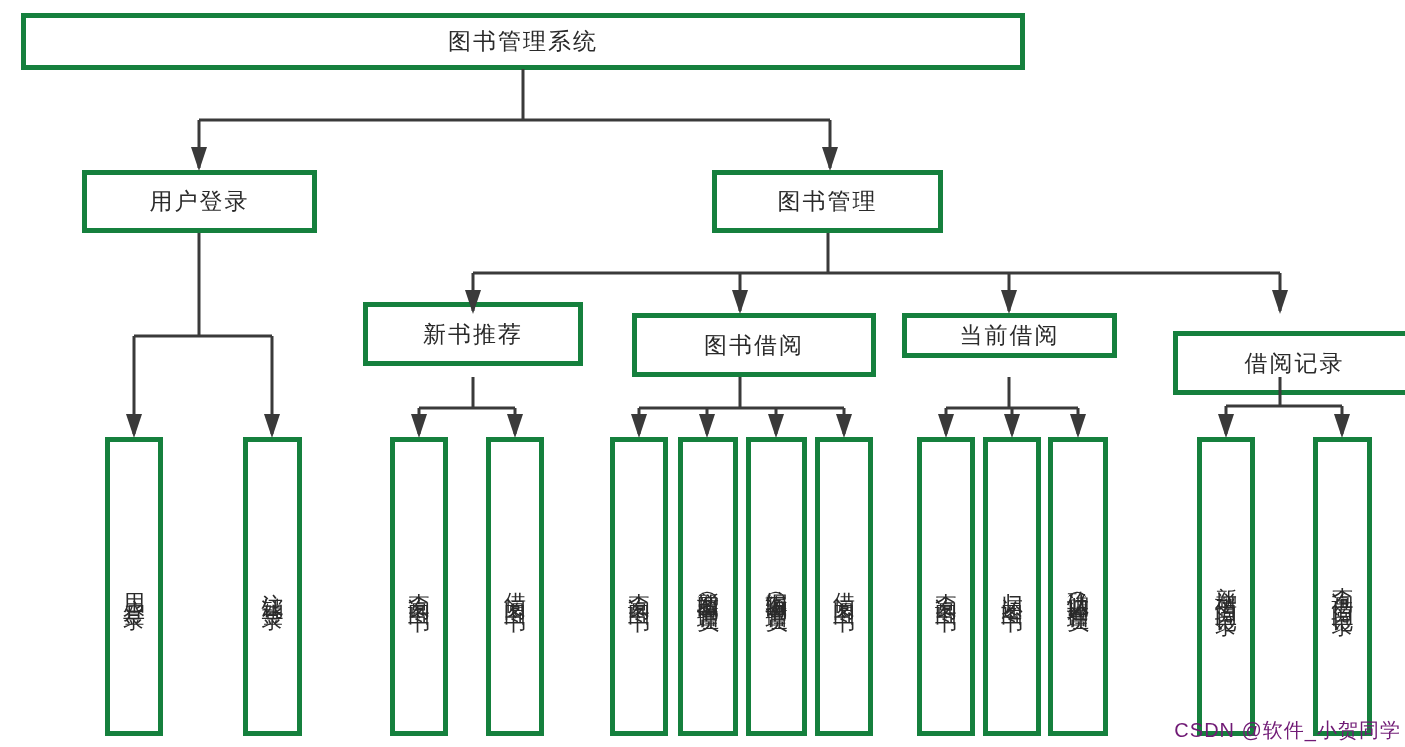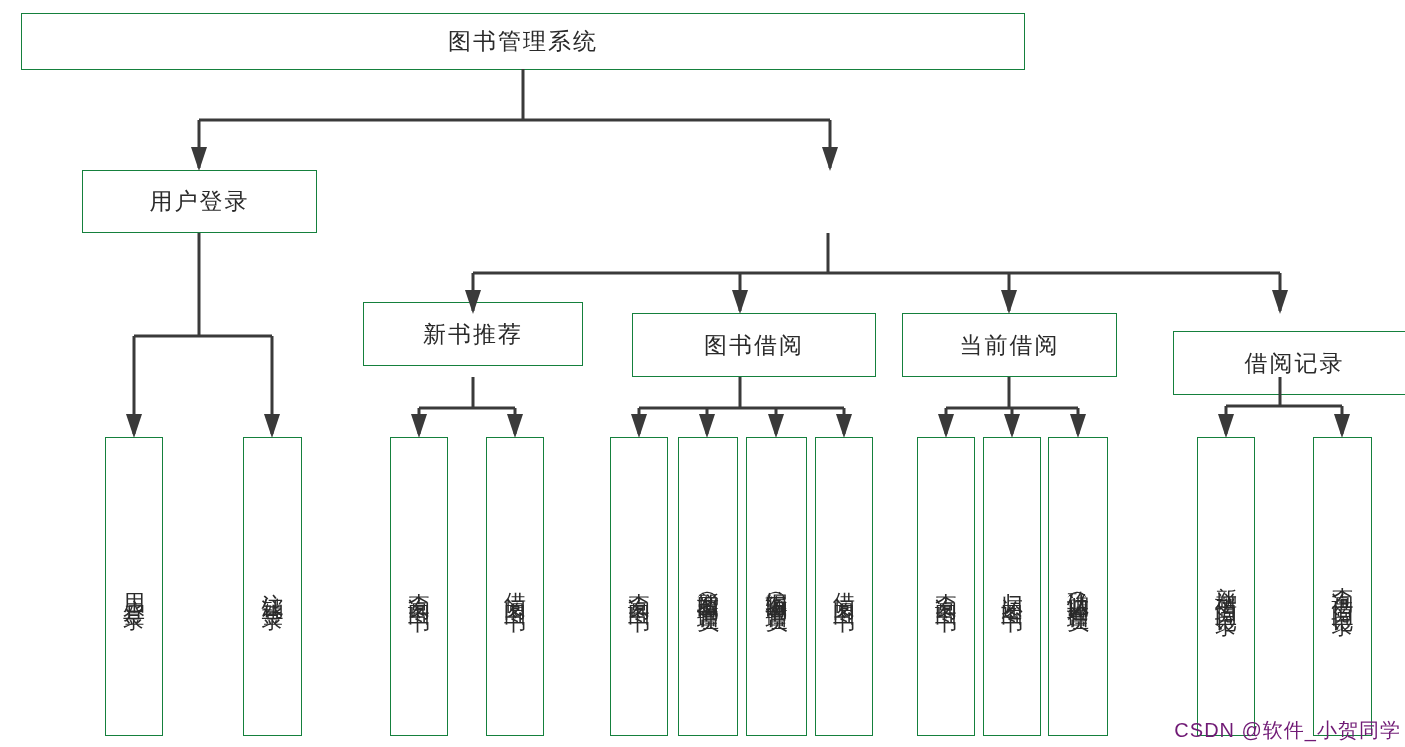--- a/index.html
+++ b/index.html
@@ -3,21 +3,21 @@
 <meta charset="utf-8">
 <style>
   html,body{margin:0;padding:0;background:#ffffff;}
   .canvas{
     position:relative;width:1405px;height:747px;background:#ffffff;overflow:hidden;
     font-family:"Liberation Sans","DejaVu Sans",sans-serif;color:#2a2a2a;
   }
   .wires{position:absolute;left:0;top:0;width:1405px;height:747px;z-index:3;pointer-events:none;}
   .node{
     position:absolute;box-sizing:border-box;background:#ffffff;
-    border:1px solid #15803d;z-index:2;display:flex;align-items:center;justify-content:center;
+    border:5px solid #15803d;z-index:2;display:flex;align-items:center;justify-content:center;
   }
   .hbox{font-size:23px;letter-spacing:2px;white-space:nowrap;}
   .vbox{
     top:437px;height:299px;writing-mode:vertical-rl;text-orientation:mixed;
     font-size:22px;letter-spacing:6px;line-height:1;
   }
   .vbox-long{letter-spacing:3px;}
   .watermark{
     position:absolute;right:4px;bottom:3px;z-index:4;
     font-size:20px;letter-spacing:1px;color:#701a75;white-space:nowrap;
@@ -61,28 +61,31 @@
     </g>
   </svg>
 
   <div class="node hbox" style="left:21px;top:13px;width:1004px;height:57px;">
     <span>图书管理系统</span>
   </div>
 
   <div class="node hbox" style="left:82px;top:170px;width:235px;height:63px;">
     <span>用户登录</span>
   </div>
+  <div class="node hbox" style="left:712px;top:170px;width:231px;height:63px;">
+    <span>图书管理</span>
+  </div>
 
   <div class="node hbox" style="left:363px;top:302px;width:220px;height:64px;">
     <span>新书推荐</span>
   </div>
   <div class="node hbox" style="left:632px;top:313px;width:244px;height:64px;">
     <span>图书借阅</span>
   </div>
-  <div class="node hbox" style="left:902px;top:313px;width:215px;height:64px;align-items:center;">
+  <div class="node hbox" style="left:902px;top:313px;width:215px;height:45px;align-items:center;">
     <span>当前借阅</span>
   </div>
   <div class="node hbox" style="left:1173px;top:331px;width:243px;height:64px;">
     <span>借阅记录</span>
   </div>
 
   <div class="node vbox" style="left:105px;width:58px;">
     <span>用户登录</span>
   </div>
   <div class="node vbox" style="left:243px;width:59px;">

